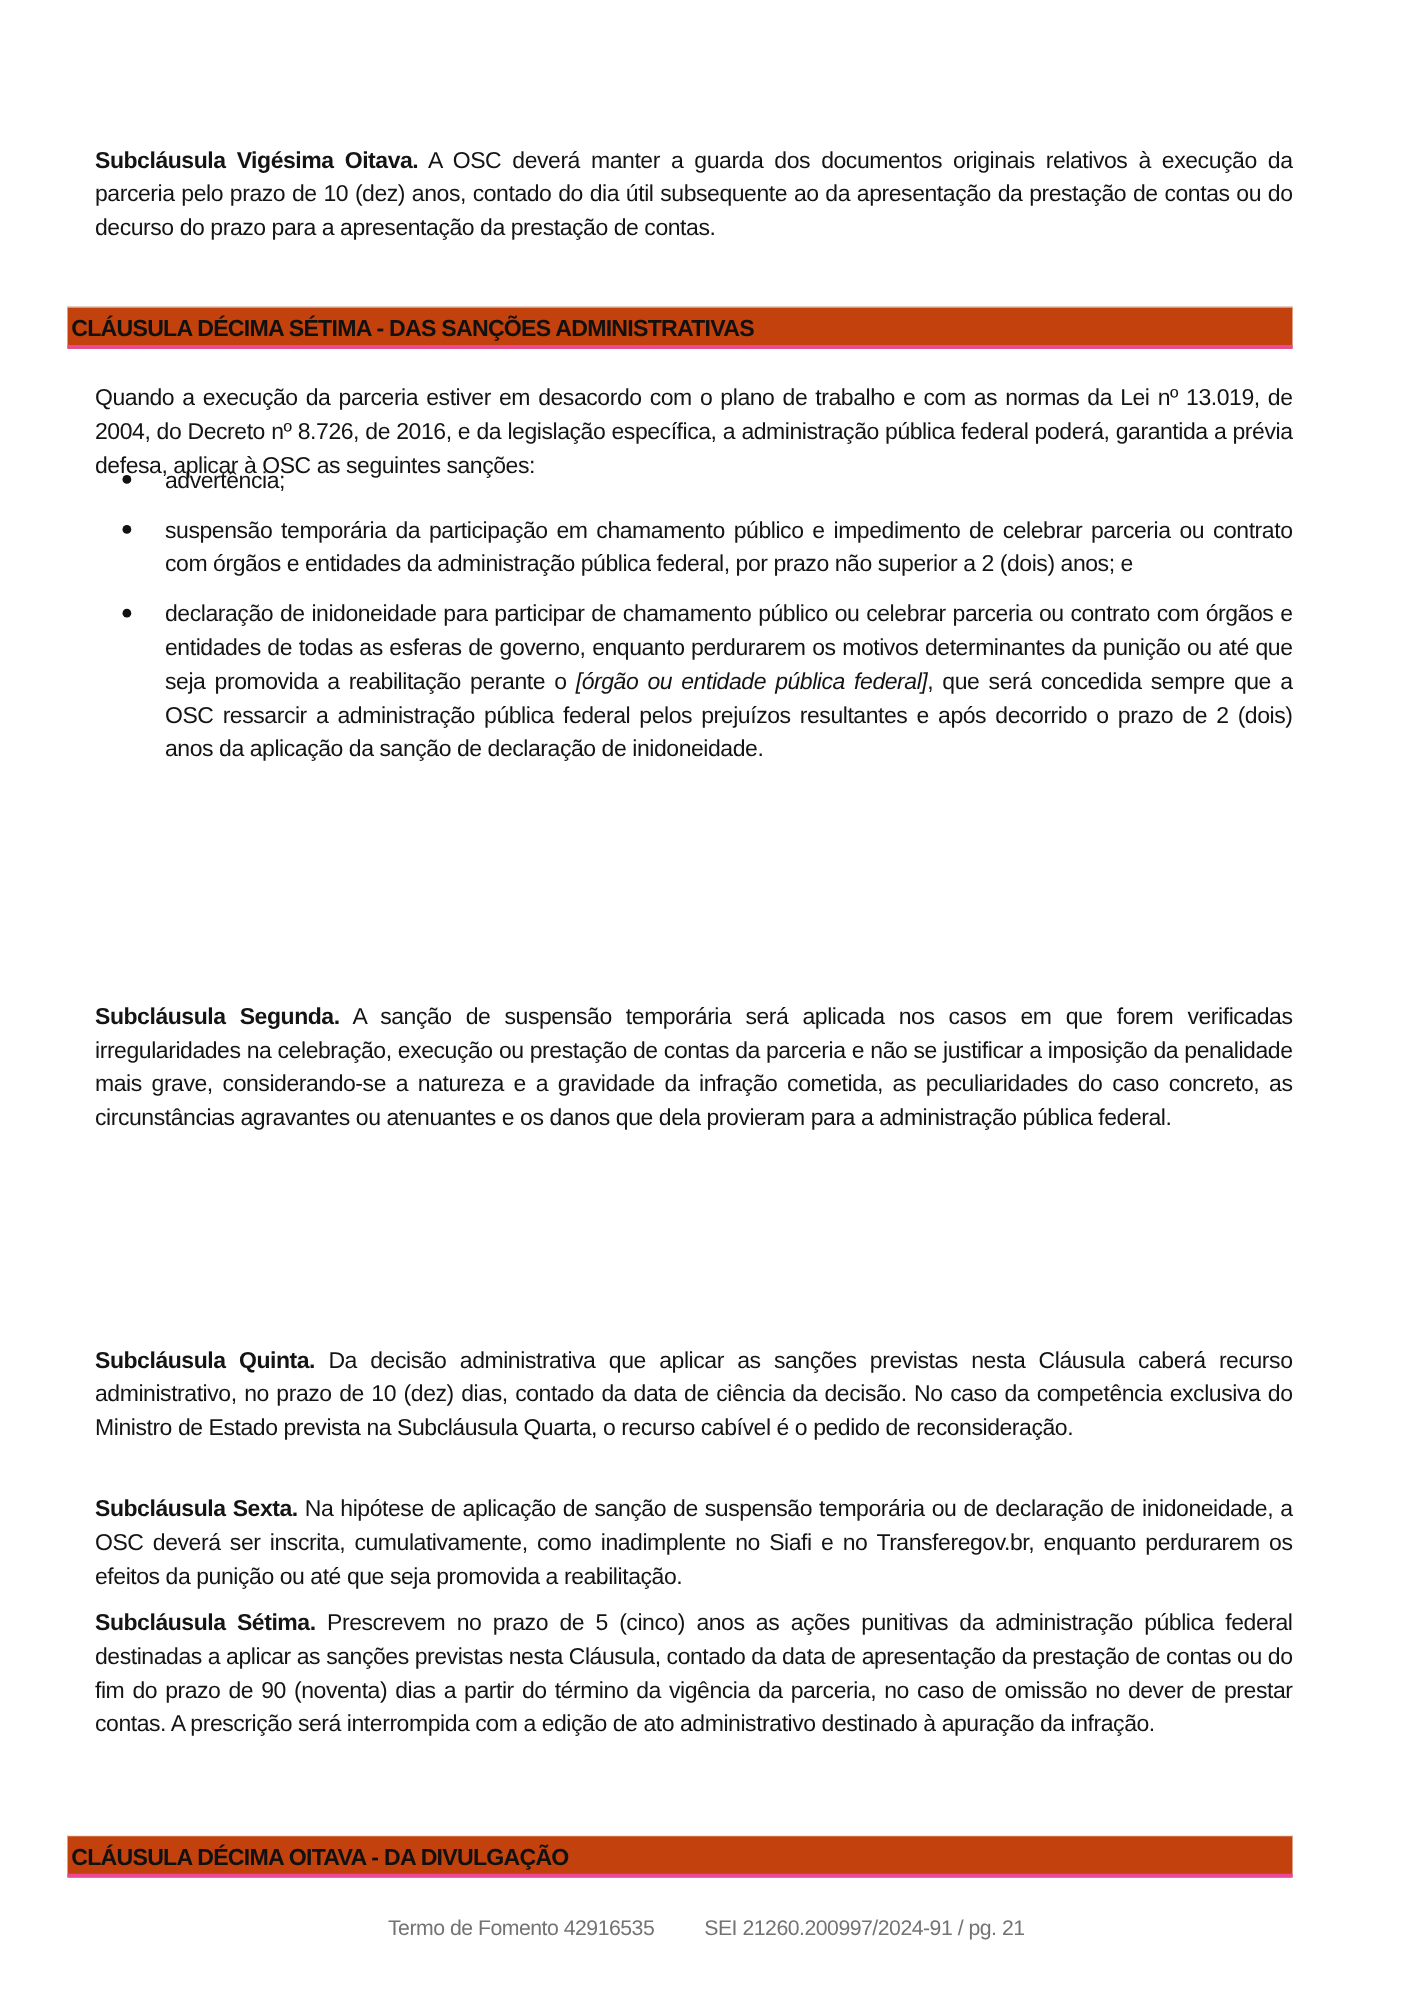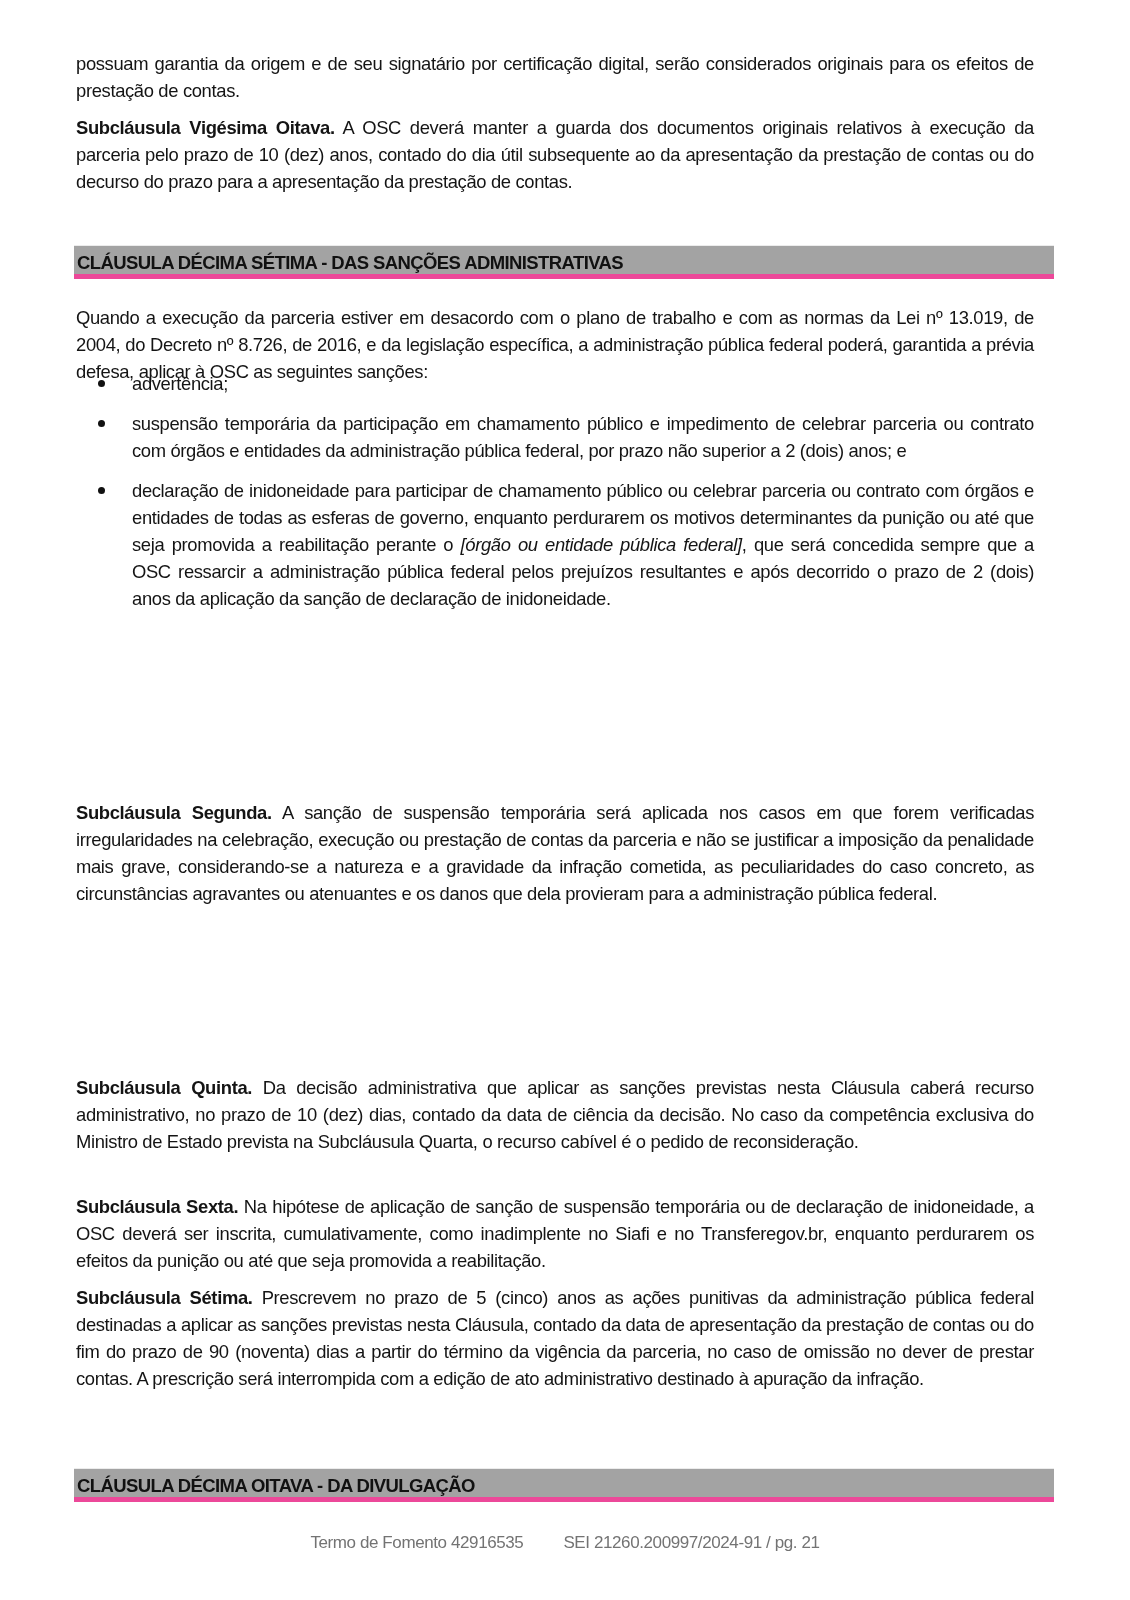--- a/index.html
+++ b/index.html
@@ -14,24 +14,24 @@
     font-size: 18.4px;
     line-height: 27px;
     text-align: justify;
     letter-spacing: -0.35px;
     word-spacing: 0px;
     color: #141414;
   }
   .para { position: absolute; left: 76px; width: 958px; margin: 0; }
   .para b { font-weight: bold; }
   .heading-band {
-    position: absolute; left: 74px; width: 980px; height: 34px;
-    background: #a3a3a3;
+    position: absolute; left: 54px; width: 980px; height: 34px;
+    background: #c2410c;
     border-top: 1px solid #ececec;
-    border-bottom: 5px solid #ec4899;
+    border-bottom: 3px solid #ec4899;
     box-sizing: border-box;
   }
   .heading-text {
     position: absolute; left: 3px; top: 3px;
     font-family: "Liberation Sans", sans-serif;
     font-weight: bold; font-size: 18.5px; line-height: 27px;
     letter-spacing: -0.6px; color: #111111; white-space: nowrap;
   }
   .bullet-list { position: absolute; left: 96px; width: 938px; margin: 0; padding: 0; list-style: none; }
   .bullet-item { position: relative; padding-left: 36px; margin: 0; }
@@ -47,23 +47,20 @@
   }
   .footer span { display: inline-block; }
   .footer .gap { width: 40px; }
   i { font-style: italic; }
 </style>
 </head>
 <body>
 
 <div class="page">
 
-  <p class="para body-text" style="top:50px;">
-    <b></b><span>possuam garantia da origem e de seu signatário por certificação digital, serão considerados originais para os efeitos de prestação de contas.</span>
-  </p>
 
   <p class="para body-text" style="top:114px;">
     <b>Subcláusula Vigésima Oitava.</b><span> A OSC deverá manter a guarda dos documentos originais relativos à execução da parceria pelo prazo de 10 (dez) anos, contado do dia útil subsequente ao da apresentação da prestação de contas ou do decurso do prazo para a apresentação da prestação de contas.</span>
   </p>
 
   <div class="heading-band" style="top:245px;">
     <div class="heading-text">CLÁUSULA DÉCIMA SÉTIMA - DAS SANÇÕES ADMINISTRATIVAS</div>
   </div>
 
   <p class="para body-text" style="top:288px;margin-top:16px;">

